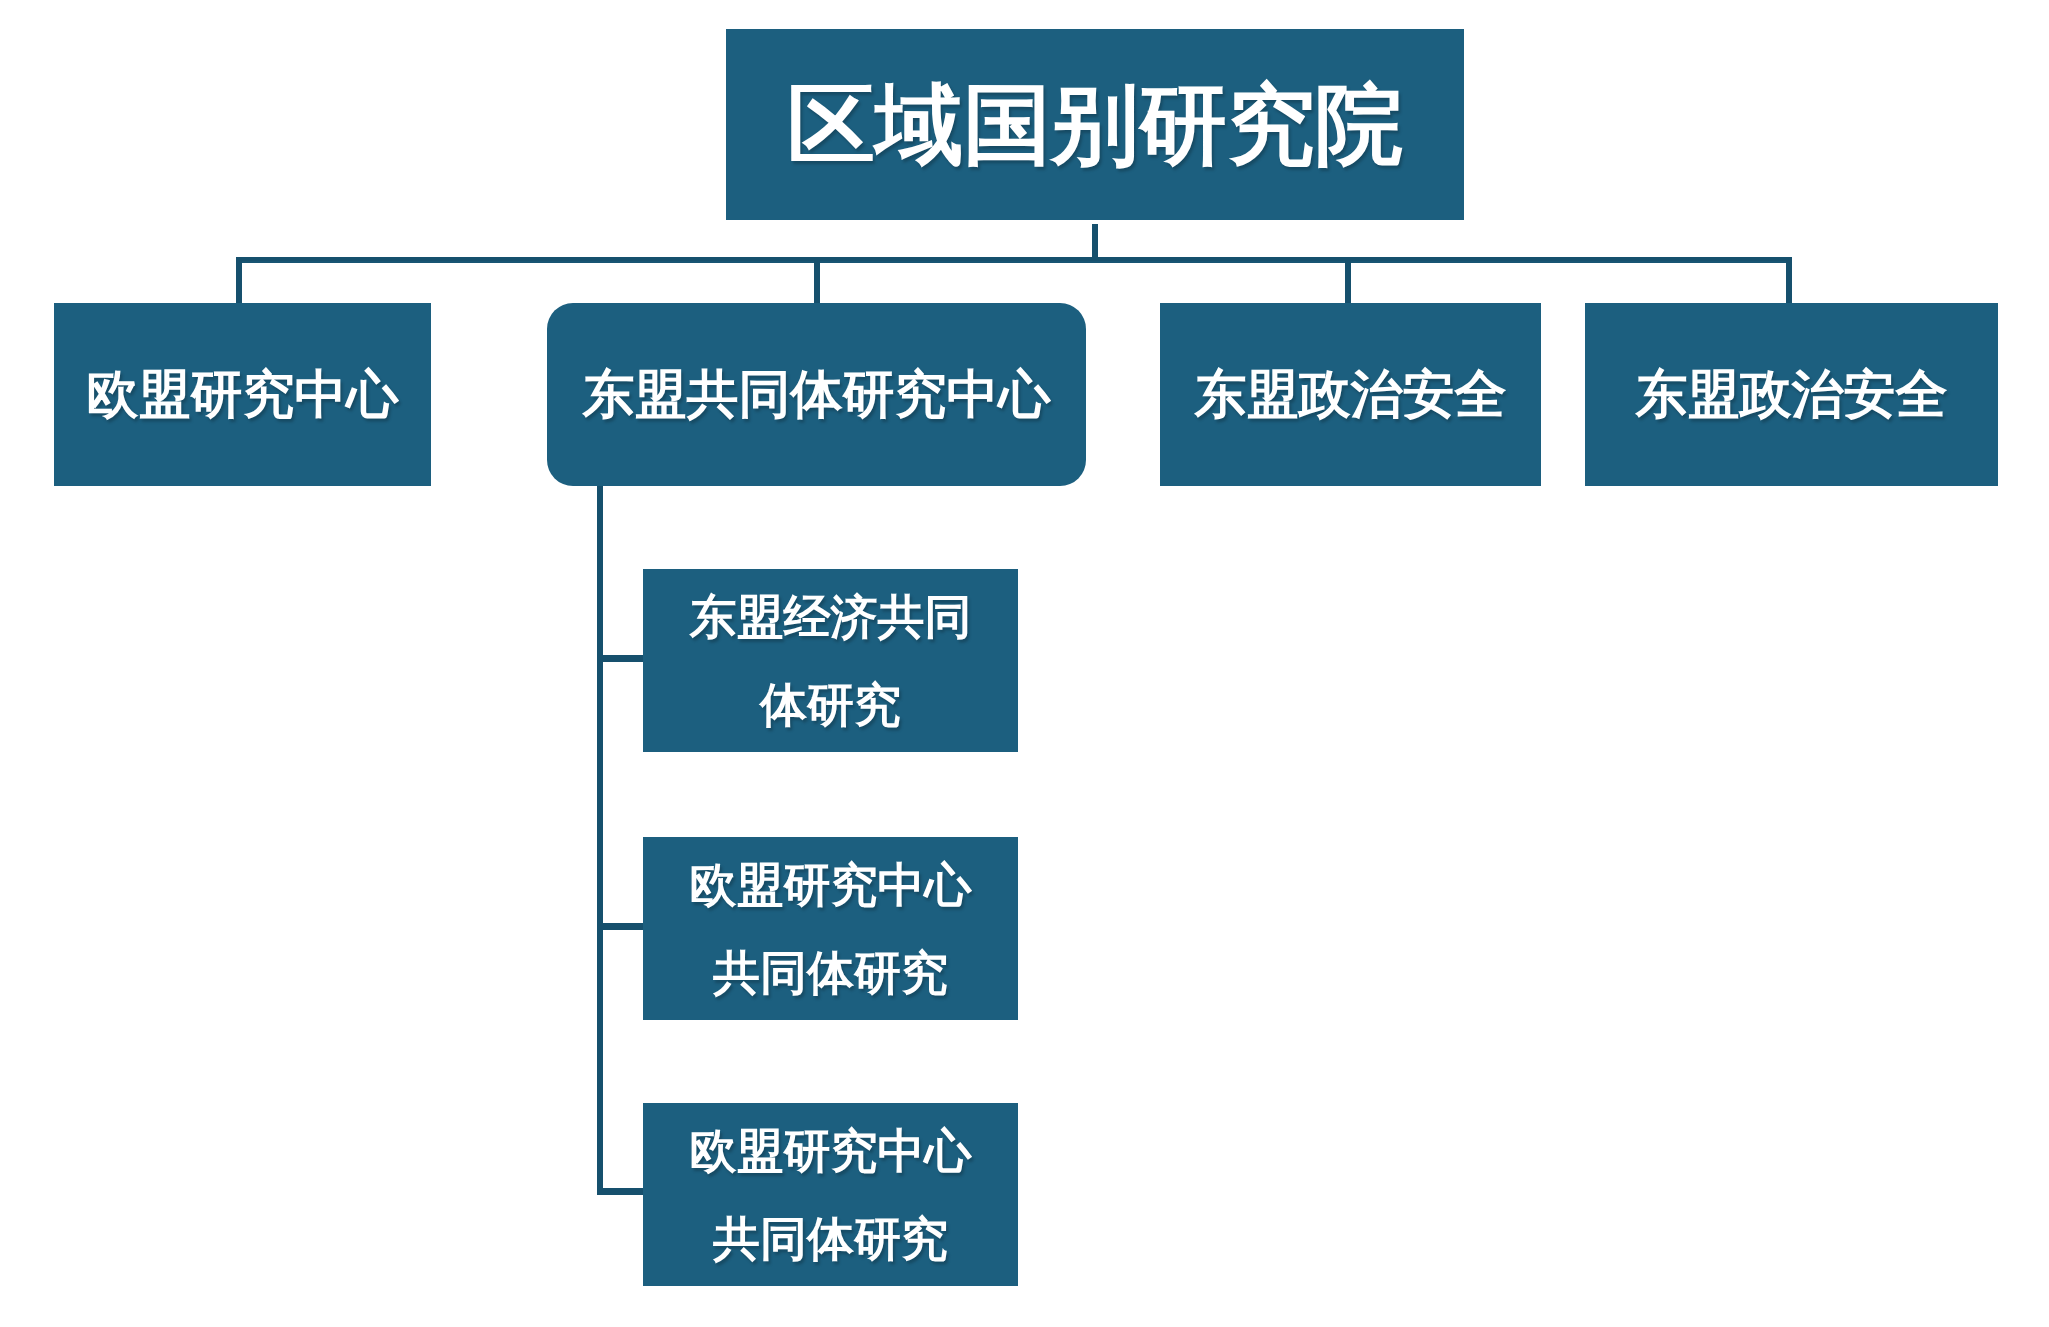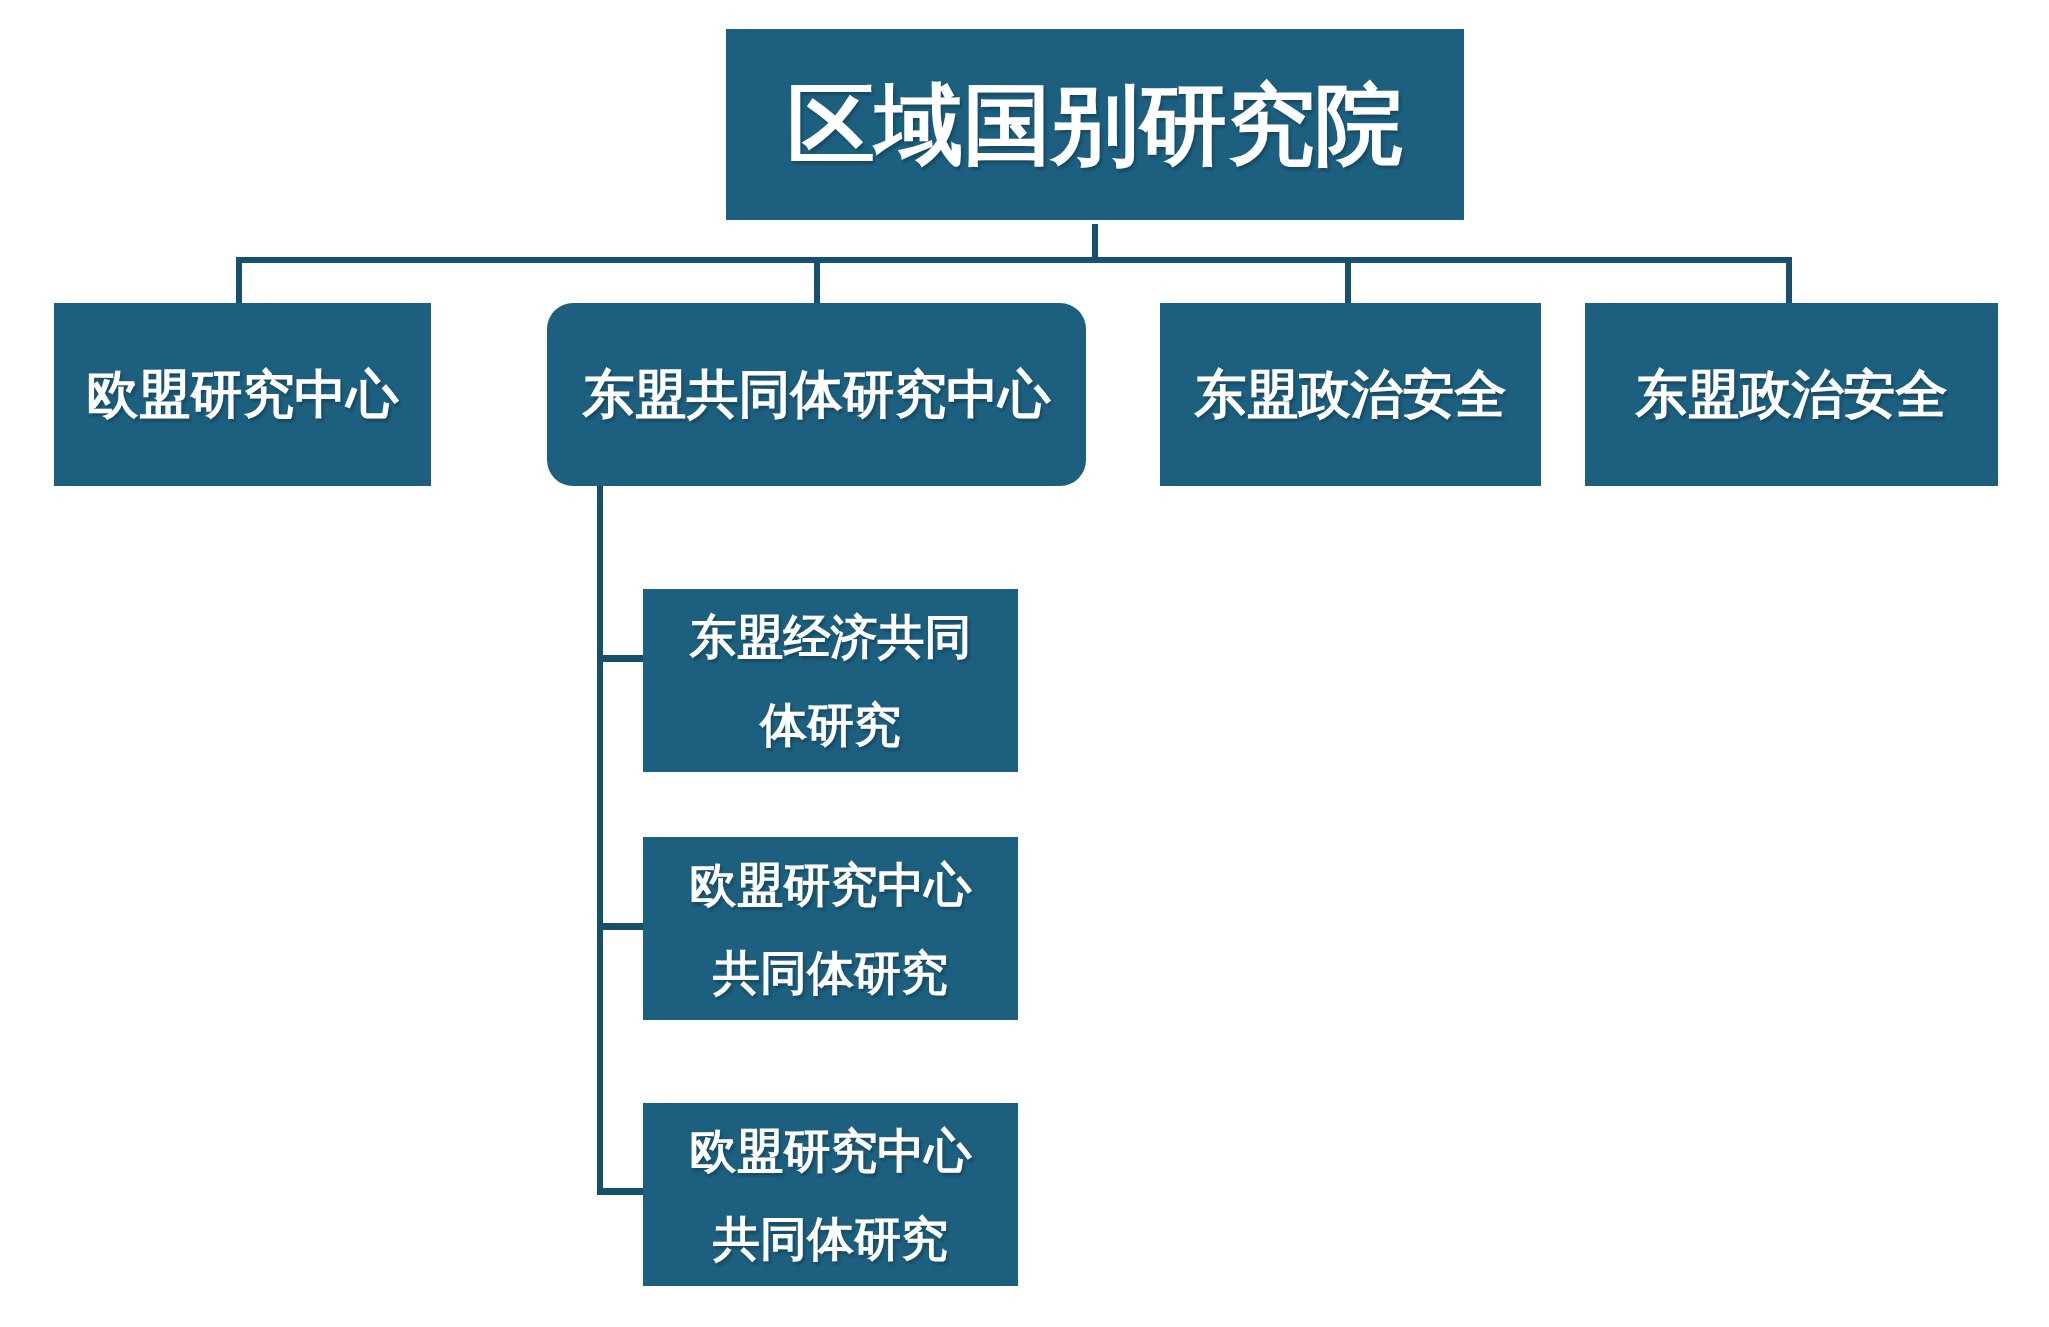--- a/index.html
+++ b/index.html
@@ -39,21 +39,21 @@
 
   
   .node-l2    { top: 303px; height: 183px; font-size: 52px; text-align: right; }
   .node-eu    { left: 54px;   width: 377px; }
   .node-asean { left: 547px;  width: 539px; border-radius: 26px; }
   .node-jk    { left: 1160px; width: 381px; }
   .node-ru    { left: 1585px; width: 413px; }
 
   
   .node-l3    { left: 643px; width: 375px; height: 183px; font-size: 47px; line-height: 88px; }
-  .node-sub1  { top: 589px; }
+  .node-sub1  { top: 569px; }
   .node-sub2  { top: 837px; }
   .node-sub3  { top: 1103px; }
 
   
   .line { position: absolute; background: var(--line); }
   .root-stub  { left: 1092px; top: 224px; width: 6px;    height: 34px; }
   .h-rail     { left: 236px;  top: 257px; width: 1556px; height: 6px;
                 border-bottom: 2px solid rgba(28,95,127,0.35); }
   .drop       { top: 257px; width: 6px; height: 46px; }
   .drop-eu    { left: 236px; }

